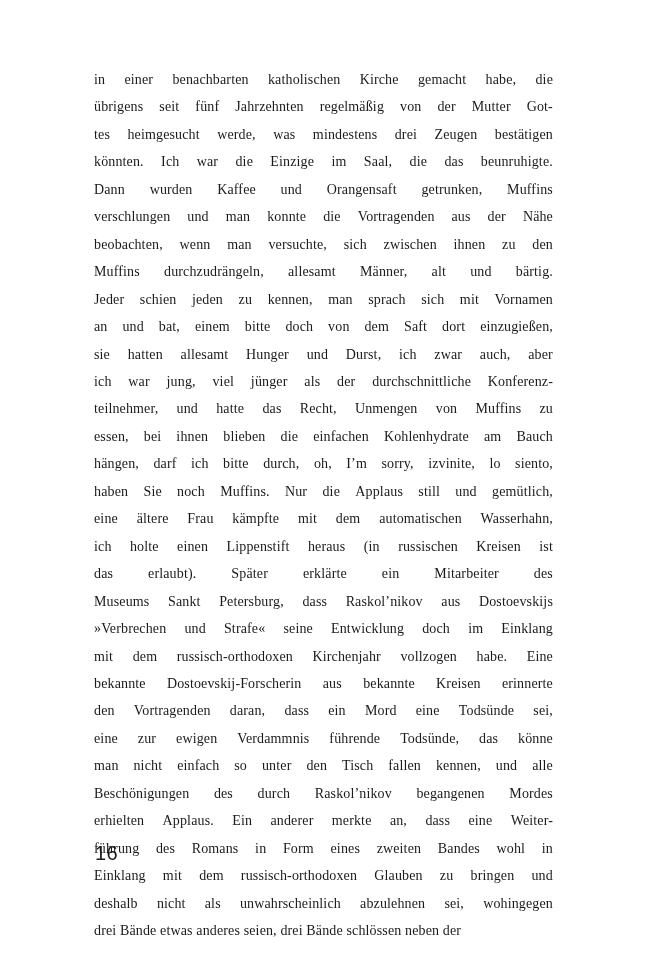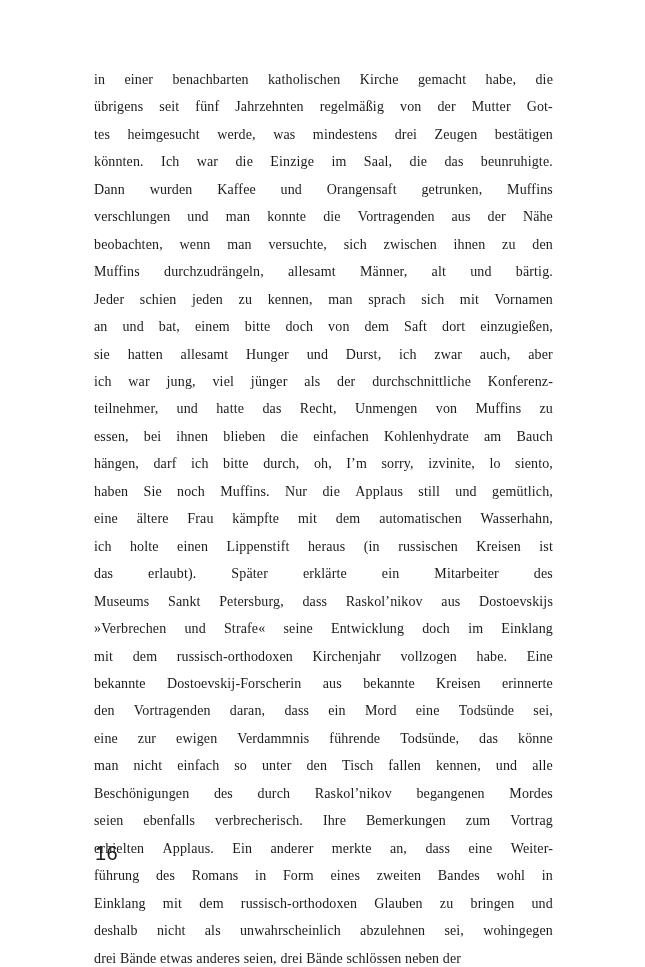--- a/index.html
+++ b/index.html
@@ -354,29 +354,20 @@
       </div>
       <div class="body-line justify">
         <span>Beschönigungen</span>
         <span>des</span>
         <span>durch</span>
         <span>Raskol’nikov</span>
         <span>begangenen</span>
         <span>Mordes</span>
       </div>
       <div class="body-line justify">
-        <span>seien</span>
-        <span>ebenfalls</span>
-        <span>verbrecherisch.</span>
-        <span>Ihre</span>
-        <span>Bemerkungen</span>
-        <span>zum</span>
-        <span>Vortrag</span>
-      </div>
-      <div class="body-line justify">
         <span>erhielten</span>
         <span>Applaus.</span>
         <span>Ein</span>
         <span>anderer</span>
         <span>merkte</span>
         <span>an,</span>
         <span>dass</span>
         <span>eine</span>
         <span>Weiter-</span>
       </div>

